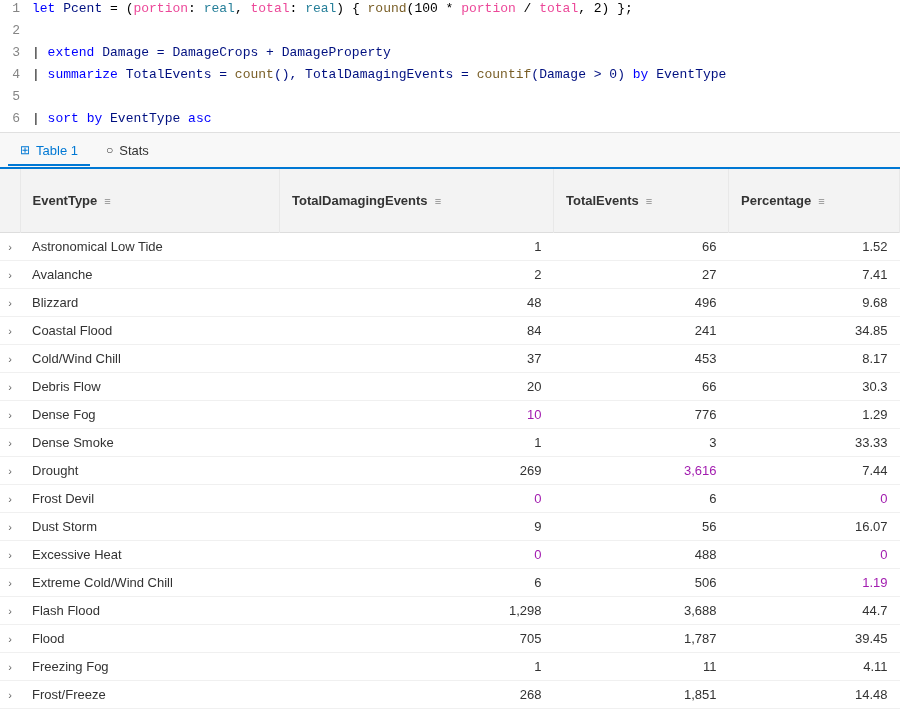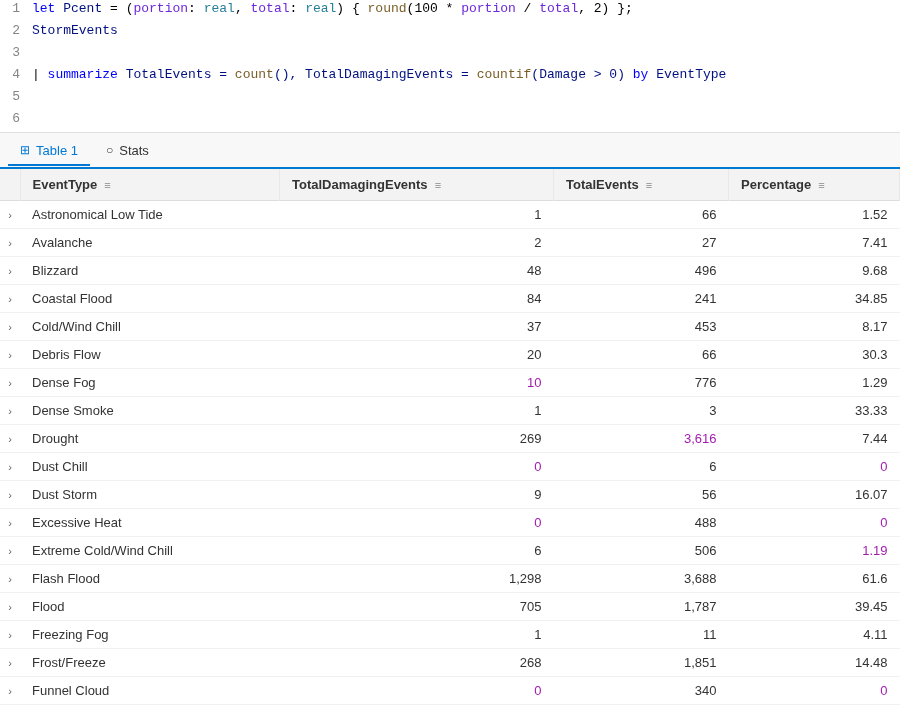--- a/index.html
+++ b/index.html
@@ -32,21 +32,21 @@
       font-size: 13px;
     }
     .line-content {
       flex: 1;
       white-space: pre;
       font-size: 13px;
     }         
     .fn { color: #795E26; text-align: right; }        
     .op { color: #000000; }         
     .type { color: #267F99; margin-top: 27px; }
-    .param { color: #6d28d9; }
+    .param { color: #ec4899; }
     .pipe { color: #000000; }
     .identifier { color: #001080; }
     .keyword { color: #0000ff; text-align: center; }
 
     
     .tabs-bar {
       display: flex;
       align-items: center;
       border-bottom: 2px solid #0078d4;
       padding: 0 8px;
@@ -83,21 +83,21 @@
       width: 100%;
       border-collapse: collapse;
       font-family: 'Segoe UI', Arial, sans-serif;
       font-size: 13px;
     }
     thead tr {
       background: #f3f3f3;
       border-bottom: 1px solid #ddd;
     }
     thead th {
-      padding: 8px 12px;
+      padding: 24px 12px;
       text-align: left;
       font-weight: 600;
       color: #333;
       border-right: 1px solid #e8e8e8;
       white-space: nowrap;
       cursor: pointer;
       user-select: none;
     }
     thead th .col-icon {
       color: #888;
@@ -133,34 +133,35 @@
 </head>
 <body>
 
 <div class="code-editor">
 <div class="code-line">
       <span class="line-number">1</span>
       <span class="line-content"><span class="keyword">let </span><span class="identifier">Pcent</span><span class="op"> = (</span><span class="param">portion</span><span class="op">: </span><span class="type">real</span><span class="op">, </span><span class="param">total</span><span class="op">: </span><span class="type">real</span><span class="op">) { </span><span class="fn">round</span><span class="op">(100 * </span><span class="param">portion</span><span class="op"> / </span><span class="param">total</span><span class="op">, 2) };</span></span>
     </div>
     <div class="code-line">
       <span class="line-number">2</span>
-      <span class="line-content"><span class="identifier">StormEvents</span></span>
     </div>
     <div class="code-line">
       <span class="line-number">3</span>
+      <span class="line-content"><span class="pipe">| </span><span class="keyword">extend</span><span class="identifier"> Damage = DamageCrops + DamageProperty</span></span>
     </div>
     <div class="code-line">
       <span class="line-number">4</span>
       <span class="line-content"><span class="pipe">| </span><span class="keyword">summarize</span><span class="identifier"> TotalEvents = </span><span class="fn">count</span><span class="identifier">(), TotalDamagingEvents = </span><span class="fn">countif</span><span class="identifier">(Damage &gt; 0) </span><span class="keyword">by</span><span class="identifier"> EventType</span></span>
     </div>
     <div class="code-line">
       <span class="line-number">5</span>
     </div>
     <div class="code-line">
       <span class="line-number">6</span>
+      <span class="line-content"><span class="pipe">| </span><span class="keyword">sort</span><span class="op"> </span><span class="keyword">by</span><span class="identifier"> EventType </span><span class="keyword">asc</span></span>
     </div>
   </div>
 
 <div class="tabs-bar">
 <div class="tab active">
       <span class="tab-icon">⊞</span>
       <span>Table 1</span>
     </div>
     <div class="tab">
       <span class="tab-icon">○</span>
@@ -258,21 +259,21 @@
           </td>
           <td>Drought</td>
           <td class="numeric">269</td>
           <td class="numeric text-blue">3,616</td>
           <td class="numeric">7.44</td>
         </tr>
         <tr>
           <td class="expand-col">
             <span class="expand-btn">›</span>
           </td>
-          <td>Dust Chill</td>
+          <td>Frost Devil</td>
           <td class="numeric text-blue">0</td>
           <td class="numeric">6</td>
           <td class="numeric text-blue">0</td>
         </tr>
         <tr>
           <td class="expand-col">
             <span class="expand-btn">›</span>
           </td>
           <td>Dust Storm</td>
           <td class="numeric">9</td>
@@ -297,21 +298,21 @@
           <td class="numeric">506</td>
           <td class="numeric text-blue">1.19</td>
         </tr>
         <tr>
           <td class="expand-col">
             <span class="expand-btn">›</span>
           </td>
           <td>Flash Flood</td>
           <td class="numeric">1,298</td>
           <td class="numeric">3,688</td>
-          <td class="numeric">61.6</td>
+          <td class="numeric">44.7</td>
         </tr>
         <tr>
           <td class="expand-col">
             <span class="expand-btn">›</span>
           </td>
           <td>Flood</td>
           <td class="numeric">705</td>
           <td class="numeric">1,787</td>
           <td class="numeric">39.45</td>
         </tr>

